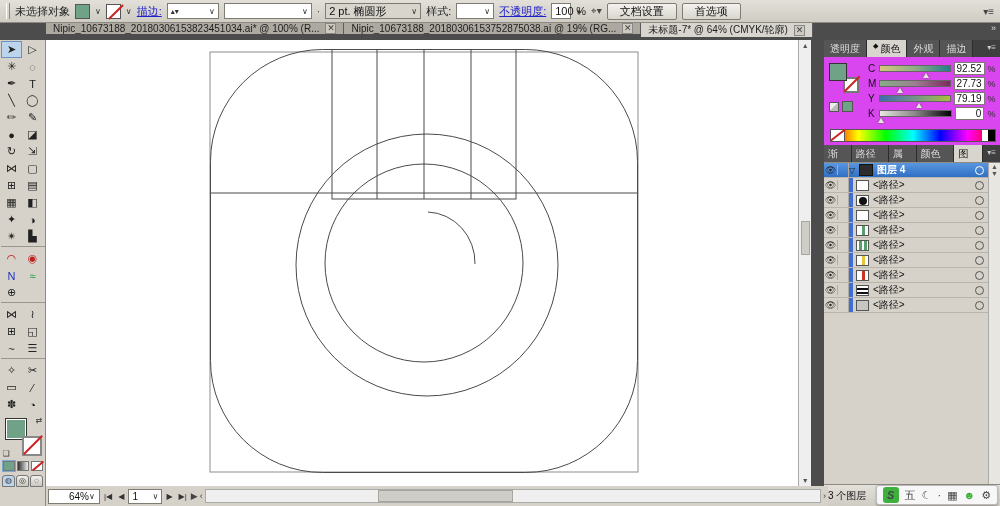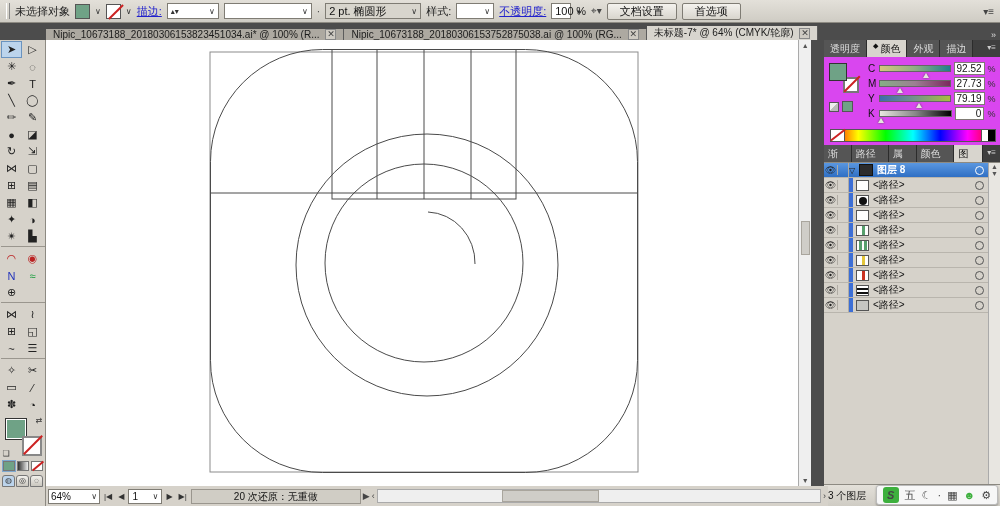--- a/index.html
+++ b/index.html
@@ -22,21 +22,21 @@
   .dd { font-size:8px; color:#333; }
   .combo { background:#fff; border:1px solid #7f7c74; height:16px; display:inline-flex;
     align-items:center; justify-content:space-between; padding:0 3px; gap:4px; }
   .btn { background:linear-gradient(#f4f2ee,#d8d5cd); border:1px solid #7f7c74; border-radius:2px;
     height:17px; padding:0 12px; display:inline-flex; align-items:center; }
   .spacer { flex:1; }
   .micon { color:#444; font-size:10px; }
 
   
   .tabbar { position:absolute; left:0; top:23px; width:1000px; height:17px; background:#4c4c4c;
-    display:flex; align-items:flex-end; }
+    display:flex; align-items:flex-start; }
   .tools-head { width:46px; background:#d6d2ca; border-right:1px solid #7a7a7a; }
   .dtab { display:flex; align-items:center; gap:6px; padding:0 7px; font-size:10px; color:#1c1c1c;
     background:#ada9a1; border-right:1px solid #5c5c5c; max-width:305px; overflow:hidden; }
   .dtab .t { overflow:hidden; text-overflow:ellipsis; white-space:nowrap; }
   .dtab.active { background:#d8d5ce; }
   .dtab .x { font-size:9px; color:#444; border:1px solid #888; background:#cfcbc3; width:11px; height:11px;
     line-height:9px; text-align:center; flex:0 0 auto; }
   .tab-right { flex:1; display:flex; justify-content:flex-end; align-items:center; color:#ddd;
     padding-right:4px; font-size:9px; }
 
@@ -153,21 +153,21 @@
     padding:0 6px; box-shadow:0 1px 2px rgba(0,0,0,.3); z-index:5; }
   .imelogo { width:16px; height:16px; background:#3db03d; color:#fff; font-weight:bold;
     border-radius:3px; text-align:center; line-height:16px; font-size:12px; font-style:italic; }
   .ime span { font-size:11px; color:#444; }
   .ime .green { color:#3db03d; }
 
   
   .sbar { position:absolute; left:46px; top:486px; width:782px; height:20px; background:#d6d2ca;
     display:flex; align-items:center; gap:2px; padding:1px 2px; }
   .zoombox { width:52px; height:15px; background:#fff; border:1px solid #7f7c74; display:flex;
-    justify-content:space-between; align-items:center; padding:0 2px; font-size:10px; }
+    justify-content:space-between; align-items:center; padding:0 20px; font-size:10px; }
   .navbtn { font-size:8px; color:#333; padding:0 2px; }
   .abbox { width:34px; height:15px; background:#fff; border:1px solid #7f7c74; display:flex;
     justify-content:space-between; align-items:center; padding:0 3px; font-size:10px; }
   .undobox { width:170px; height:15px; border:1px solid #9a968e; background:#d0cdc5;
     text-align:center; font-size:10px; line-height:14px; }
   .hscroll { flex:1; height:14px; background:#efefef; border:1px solid #aaa; position:relative; }
   .hthumb { position:absolute; left:28%; top:0; width:22%; height:12px; background:#cfcdc8; border:1px solid #a9a59d; }
   .sbar .arr { font-size:9px; color:#444; }
 </style>
 </head>
@@ -214,21 +214,21 @@
     <span class="micon">▾≡</span>
   </div>
 
   <div class="tabbar">
     <div class="tools-head"></div>
     <div class="dtab">
       <span class="t">Nipic_10673188_20180306153823451034.ai* @ 100% (R...</span>
       <span class="x">✕</span>
     </div>
     <div class="dtab">
-      <span class="t">Nipic_10673188_20180306153752875038.ai @ 100% (RG...</span>
+      <span class="t">Nipic_10673188_20180306153752875038.ai @ 19% (RG...</span>
       <span class="x">✕</span>
     </div>
     <div class="dtab active">
       <span class="t">未标题-7* @ 64% (CMYK/轮廓)</span>
       <span class="x">✕</span>
     </div>
     <div class="tab-right">
         <span>»</span>
       </div>
   </div>
@@ -396,21 +396,21 @@
         <div class="ptab" style="padding:2px 4px 0">颜色参</div>
         <div class="ptab active" style="padding:2px 5px 0">图层</div>
         <div class="pmenu">▾≡</div>
       </div>
       <div class="layersbody">
         <div class="lrow sel">
           <span class="eye">👁</span>
           <span class="lockc"></span>
           <span class="tri">▽</span>
           <span class="lthumb"></span>
-          <span class="nm">图层 8</span>
+          <span class="nm">图层 4</span>
           <span class="tgt"></span>
         </div>
         <div id="layer-rows">
             <div class="lrow">
               <span class="eye">👁</span>
               <span class="lockc"></span>
               <span class="selbar"></span>
               <span class="thumb th-white"></span>
               <span class="nm">&lt;路径&gt;</span>
               <span class="tgt"></span>
@@ -494,23 +494,20 @@
         <span class="dd">∨</span>
     </div>
     <span class="navbtn">|◀</span>
     <span class="navbtn">◀</span>
     <div class="abbox">
       <span>1</span>
         <span class="dd">∨</span>
     </div>
     <span class="navbtn">▶</span>
     <span class="navbtn">▶|</span>
-    <div class="undobox">
-      <span>20 次还原：无重做</span>
-    </div>
     <span class="arr">▶</span>
     <span class="arr">‹</span>
     <div class="hscroll">
       <div class="hthumb"></div>
     </div>
     <span class="arr">›</span>
   </div>
 
   <div class="ime">
     <span class="imelogo">S</span>

